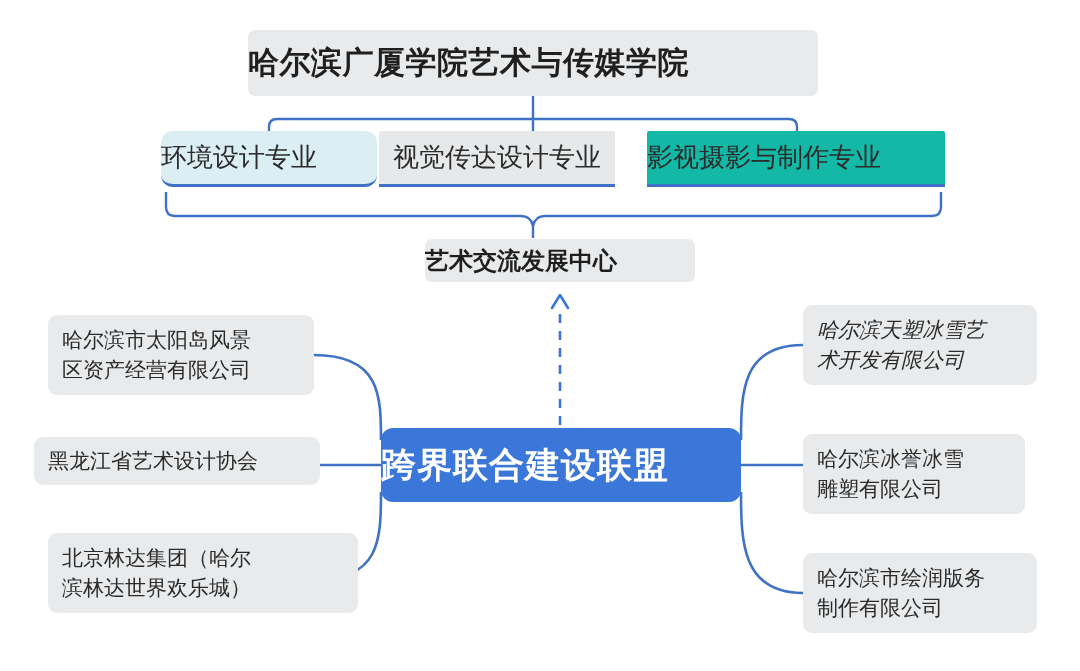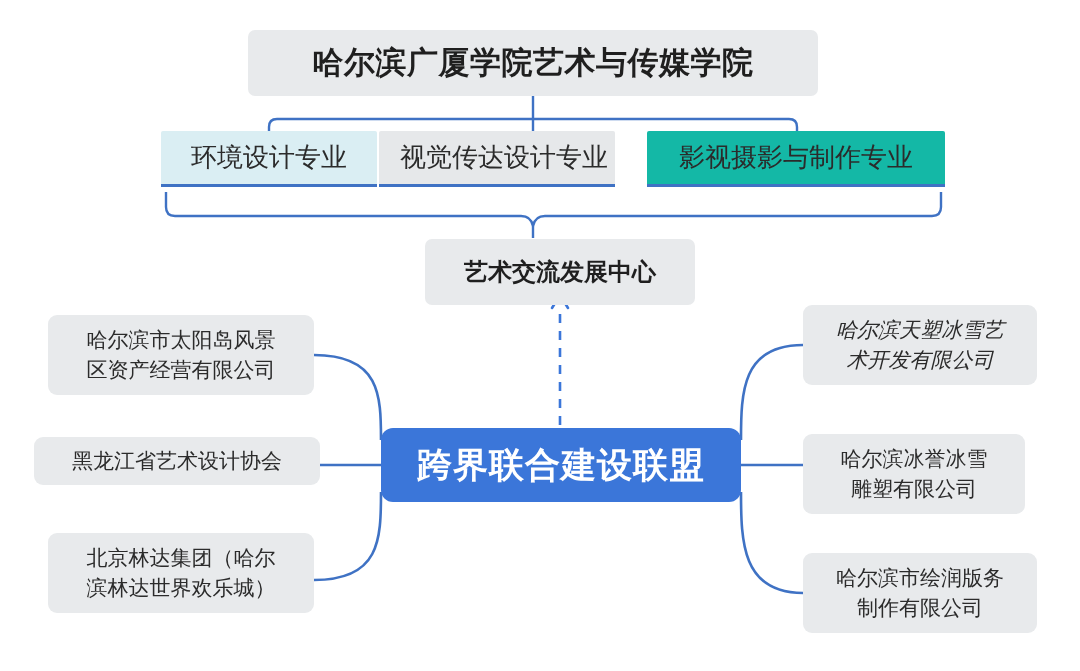--- a/index.html
+++ b/index.html
@@ -26,21 +26,20 @@
     width: 1080px;
     height: 671px;
     pointer-events: none;
   }
   .node {
     position: absolute;
     box-sizing: border-box;
     display: flex;
     align-items: center;
     justify-content: center;
-    text-align: center;
     z-index: 2;
   }
 
   
   .title-box {
     left: 248px;
     top: 30px;
     width: 570px;
     height: 66px;
     background: #e8eaec;
@@ -57,39 +56,40 @@
     height: 56px;
     font-size: 26px;
     color: #2b2b2b;
     border-bottom: 3px solid #3f72c4;
     border-radius: 2px 2px 0 0;
   }
   .major-env {
     left: 161px;
     width: 216px;
     background: #daeef3;
+    border-radius: 12px;
   }
   .major-vis {
     left: 379px;
     width: 236px;
     background: #e6e8ea;
     padding-left: 14px;
   }
   .major-film {
     left: 647px;
     width: 298px;
     background: #14b8a6;
   }
 
   
   .center-box {
     left: 425px;
     top: 239px;
     width: 270px;
-    height: 66px;
+    height: 43px;
     background: #e8eaec;
     border-radius: 7px;
     font-size: 24px;
     font-weight: bold;
     color: #1f1f1f;
   }
 
   
   .hub-box {
     left: 381px;
@@ -114,21 +114,21 @@
     padding: 0 14px;
   }
   .partner.two-line {
     height: 80px;
   }
   .partner.one-line {
     height: 48px;
   }
   .p-l1 { left: 48px;  top: 315px; width: 266px; }
   .p-l2 { left: 34px;  top: 437px; width: 286px; }
-  .p-l3 { left: 48px;  top: 533px; width: 266px; }
+  .p-l3 { left: 48px;  top: 533px; width: 310px; }
   .p-r1 { left: 803px; top: 305px; width: 234px; font-style: italic; }
   .p-r2 { left: 803px; top: 434px; width: 222px; }
   .p-r3 { left: 803px; top: 553px; width: 234px; }
 
   .inner-text {
     display: block;
     width: 100%;
     white-space: pre-line;
   }
 </style>

